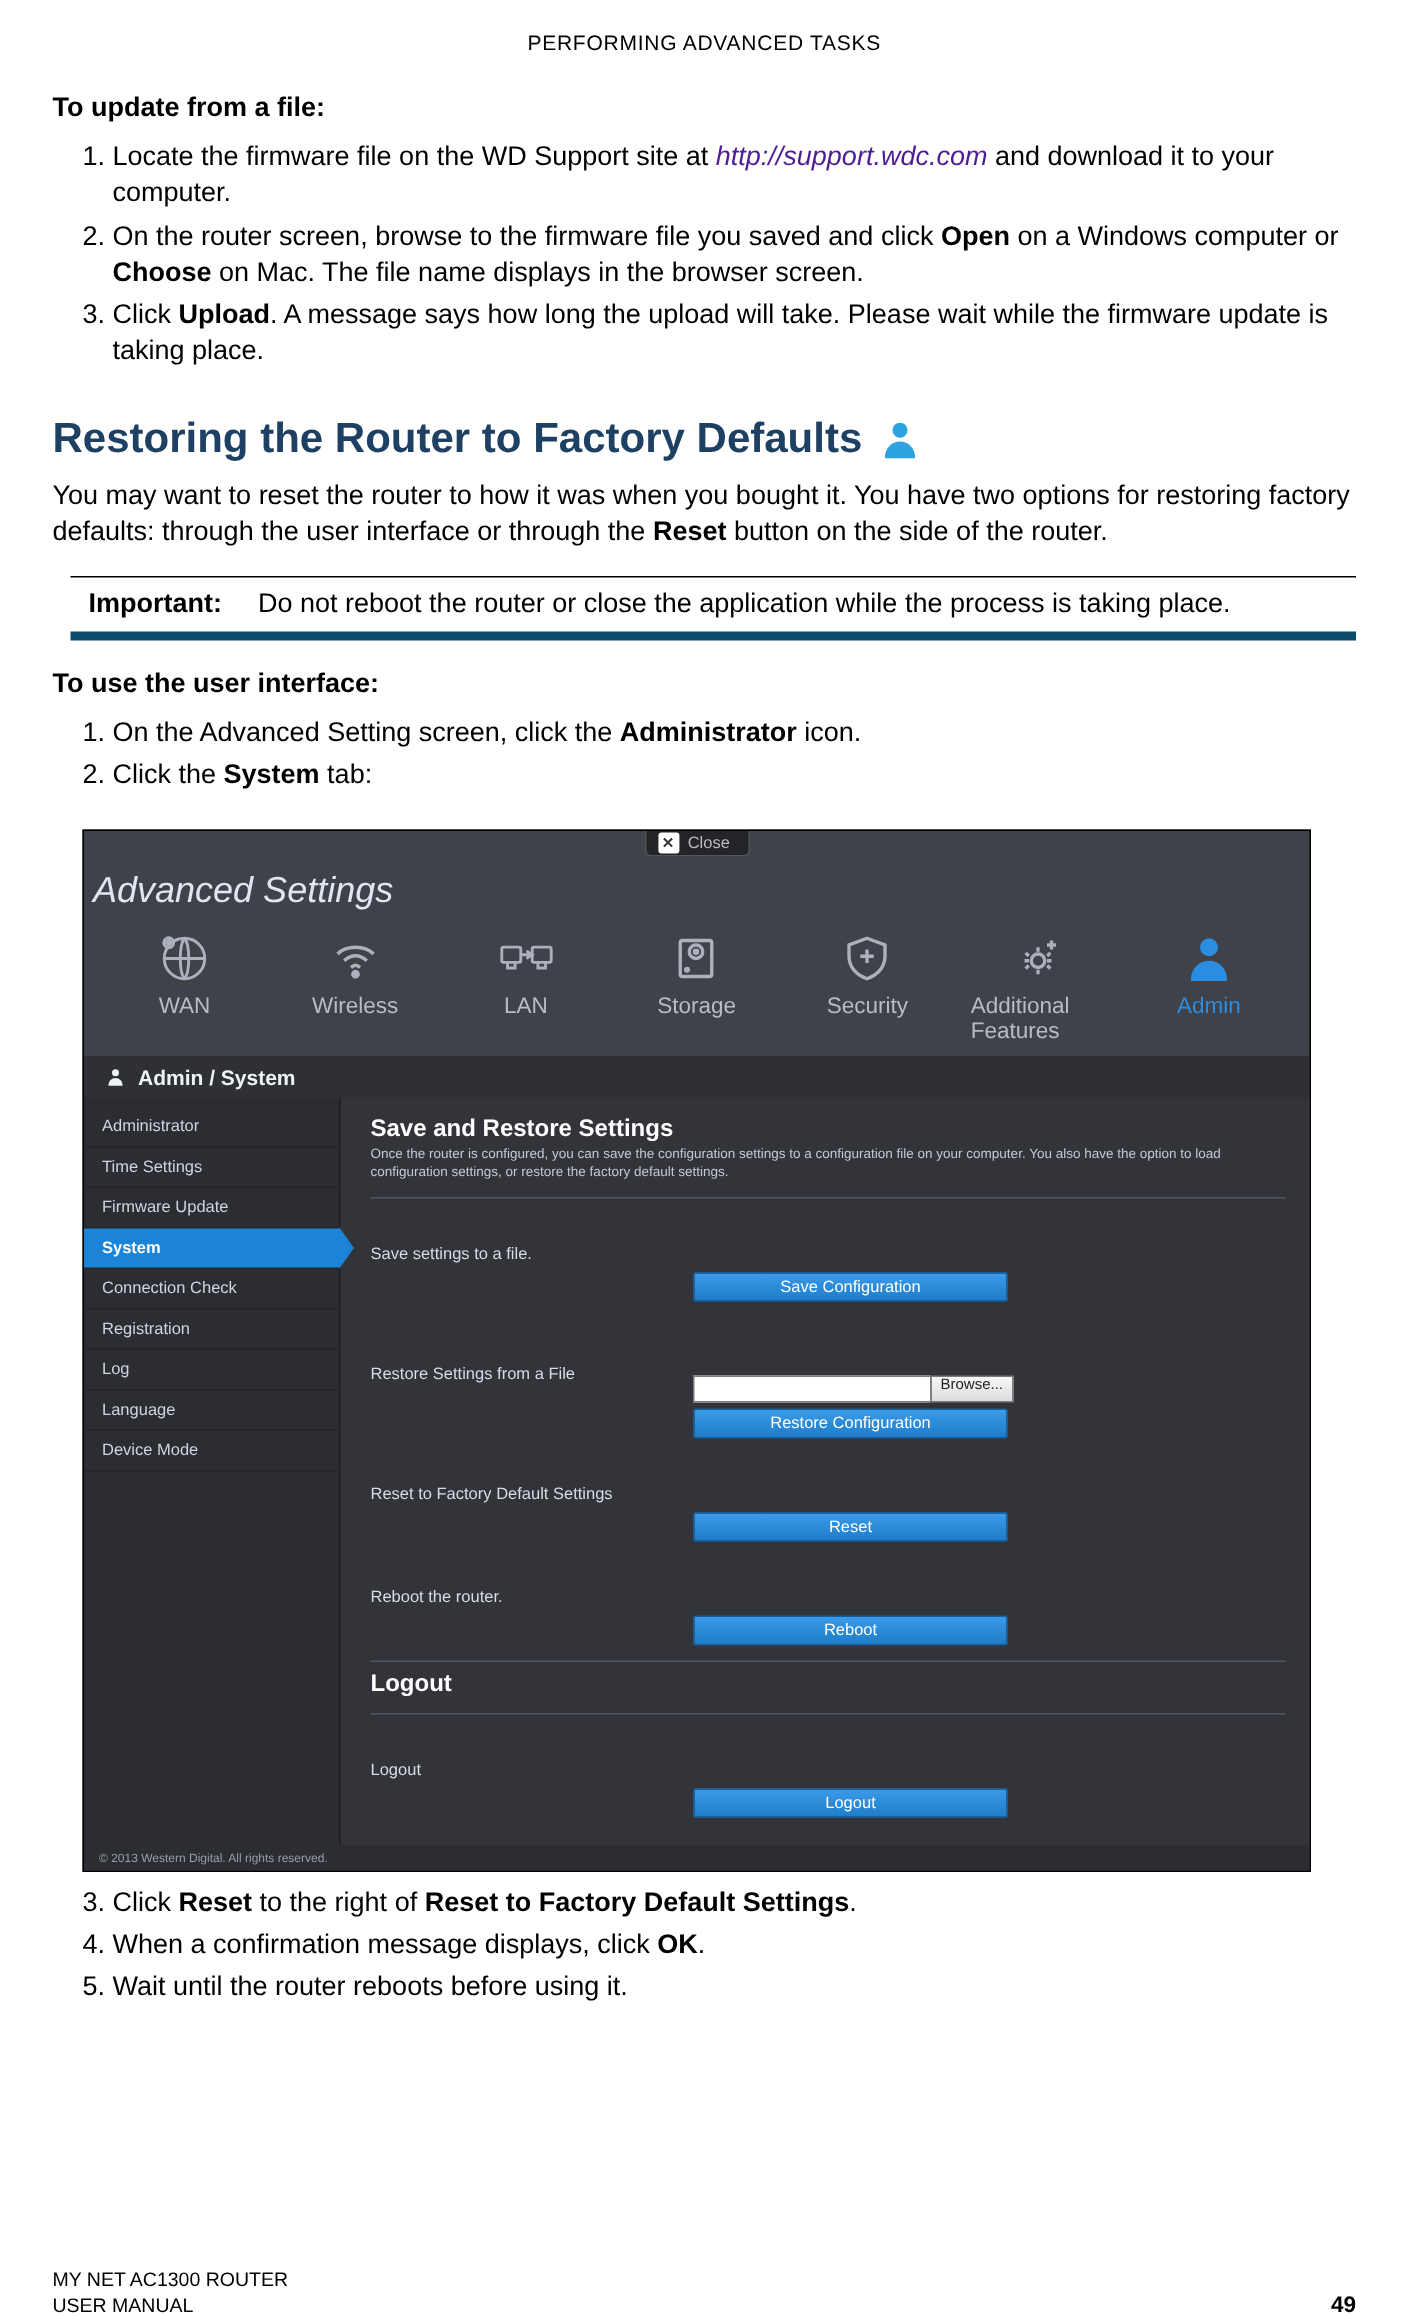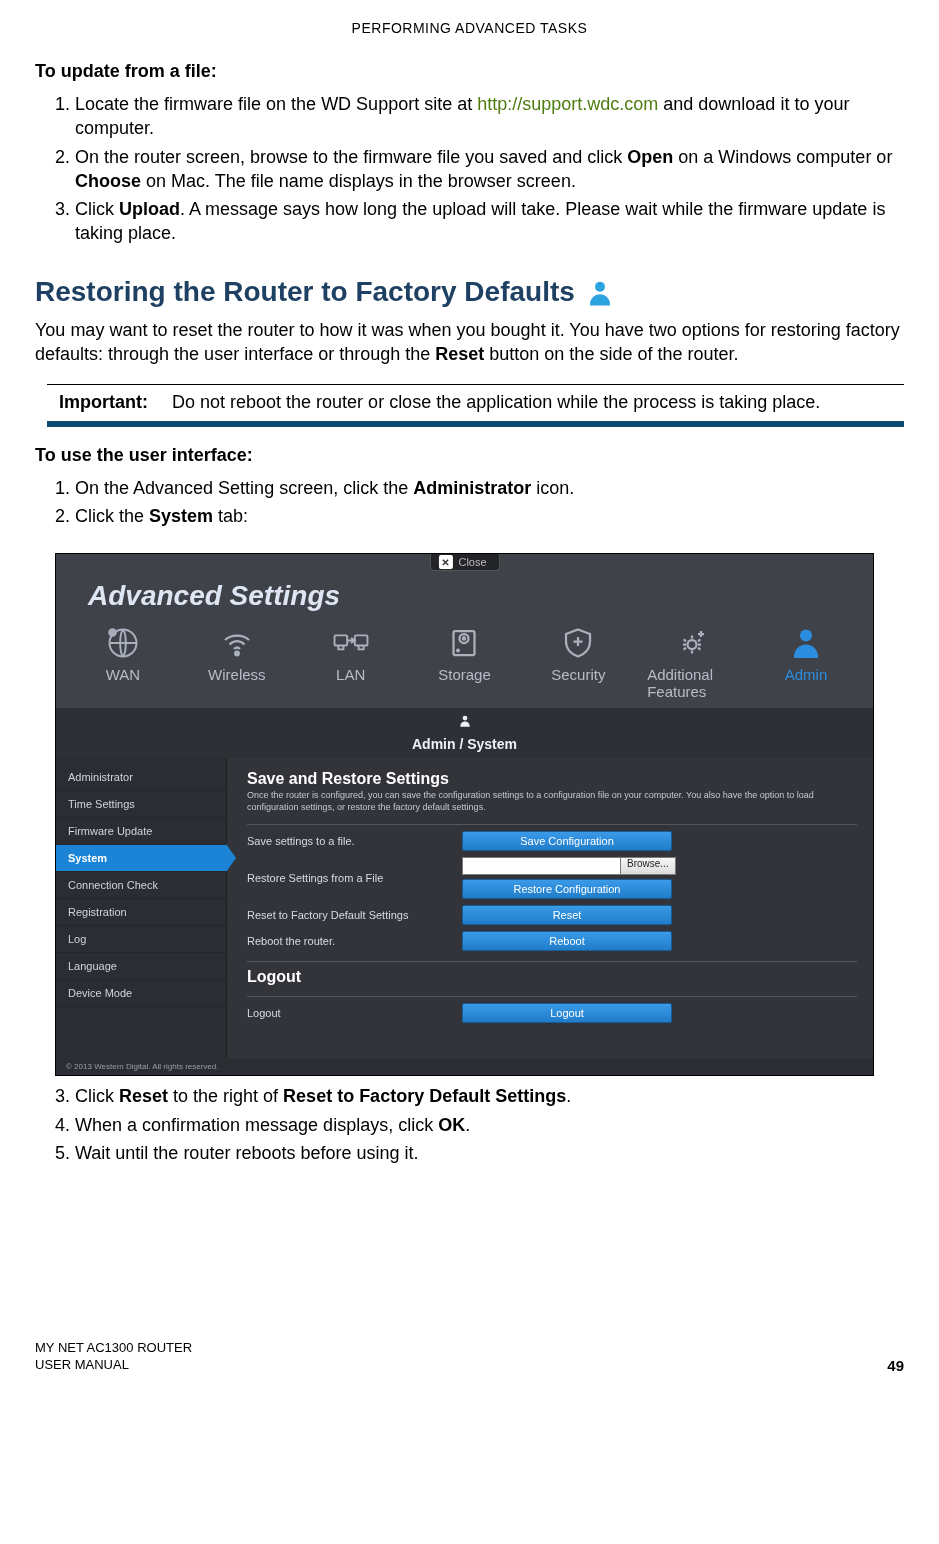--- a/index.html
+++ b/index.html
@@ -25,21 +25,21 @@
     font-weight: bold;
     margin: 10px 0 10px 0;
   }
   ol.steps {
     font-size: 18px;
     line-height: 1.35;
     margin: 5px 0 25px 2px;
     padding-left: 38px;
   }
   ol.steps > li { margin-bottom: 4px; }
-  .link { color: #4d7c0f; }
+  .link { color: #4c1d95; font-style: italic; }
   .h2-wrap { display:flex; align-items:flex-end; gap:10px; margin:30px 0 10px 0;}
   .doc-h2 {
     font-size: 28px;
     font-weight: bold;
     color: #1e4062;
     margin:0;
   }
   .body-p {
     font-size: 18px;
     line-height: 1.35;
@@ -93,25 +93,25 @@
     padding:1px 12px 1px 8px;
     font-size:11px;
     color:#bbb;
     display:flex; align-items:center; gap:6px;
   }
   .ss-close-x {
     display:inline-flex; align-items:center; justify-content:center;
     width:14px; height:14px; background:#fff; color:#333; border-radius:2px; font-size:10px; font-weight:bold;
   }
   .ss-title {
-    font-size: 28px;
-    font-weight: bold;
+    font-size: 24px;
+    font-weight: normal;
     font-style: italic;
     color: #dfe6f3;
-    padding: 8px 22px 12px 32px;
+    padding: 8px 22px 12px 6px;
   }
   .ss-nav {
     display: flex;
     justify-content: space-between;
     padding: 0 22px 8px 22px;
   }
   .ss-nav-item {
     display:flex; flex-direction:column; align-items:center; gap:4px;
     color:#b6bcc6; font-size:15px; width:90px;
   }
@@ -120,21 +120,21 @@
     width:38px; height:38px; display:flex; align-items:center; justify-content:center;
     color:#aab1bd;
   }
   .ss-nav-item.active .ss-nav-icon { color:#2a8de0; }
   .ss-breadcrumb {
     background:#2e3036;
     padding: 6px 14px;
     font-size:14px;
     font-weight:bold;
     color:#eef1f6;
-    display:flex; align-items:center; gap:8px;flex-direction:column;
+    display:flex; align-items:center; gap:8px;
   }
   .ss-body {
     display:flex;
     background:#323439;
     min-height: 300px;
   }
   .ss-sidebar {
     width:170px;
     border-right:1px solid #1e1f23;
     background:#2b2d32;
@@ -168,21 +168,21 @@
   .ss-section-title {
     font-size:16px; font-weight:bold; color:#fff; margin:4px 0 2px 0;
   }
   .ss-section-desc {
     font-size:9px; color:#c3c8d2; line-height:1.3; margin-bottom:10px;
   }
   .ss-row {
     display:flex; align-items:center; margin:6px 0;
   }
   .ss-row-label { width:215px; }
-  .ss-row-ctrl { flex:1; display:flex; flex-direction:column; align-items:flex-start; gap:4px;}
+  .ss-row-ctrl { flex:1; display:flex; flex-direction:column; align-items:flex-start; gap:4px;margin-top:43px;}
   .ss-btn {
     background:linear-gradient(#3a9be8,#1f7cc9);
     border:1px solid #165d98;
     color:#fff;
     width:210px;
     padding:3px 0;
     font-size:11px;
     text-align:center;
     border-radius:2px;
     box-sizing:border-box;

